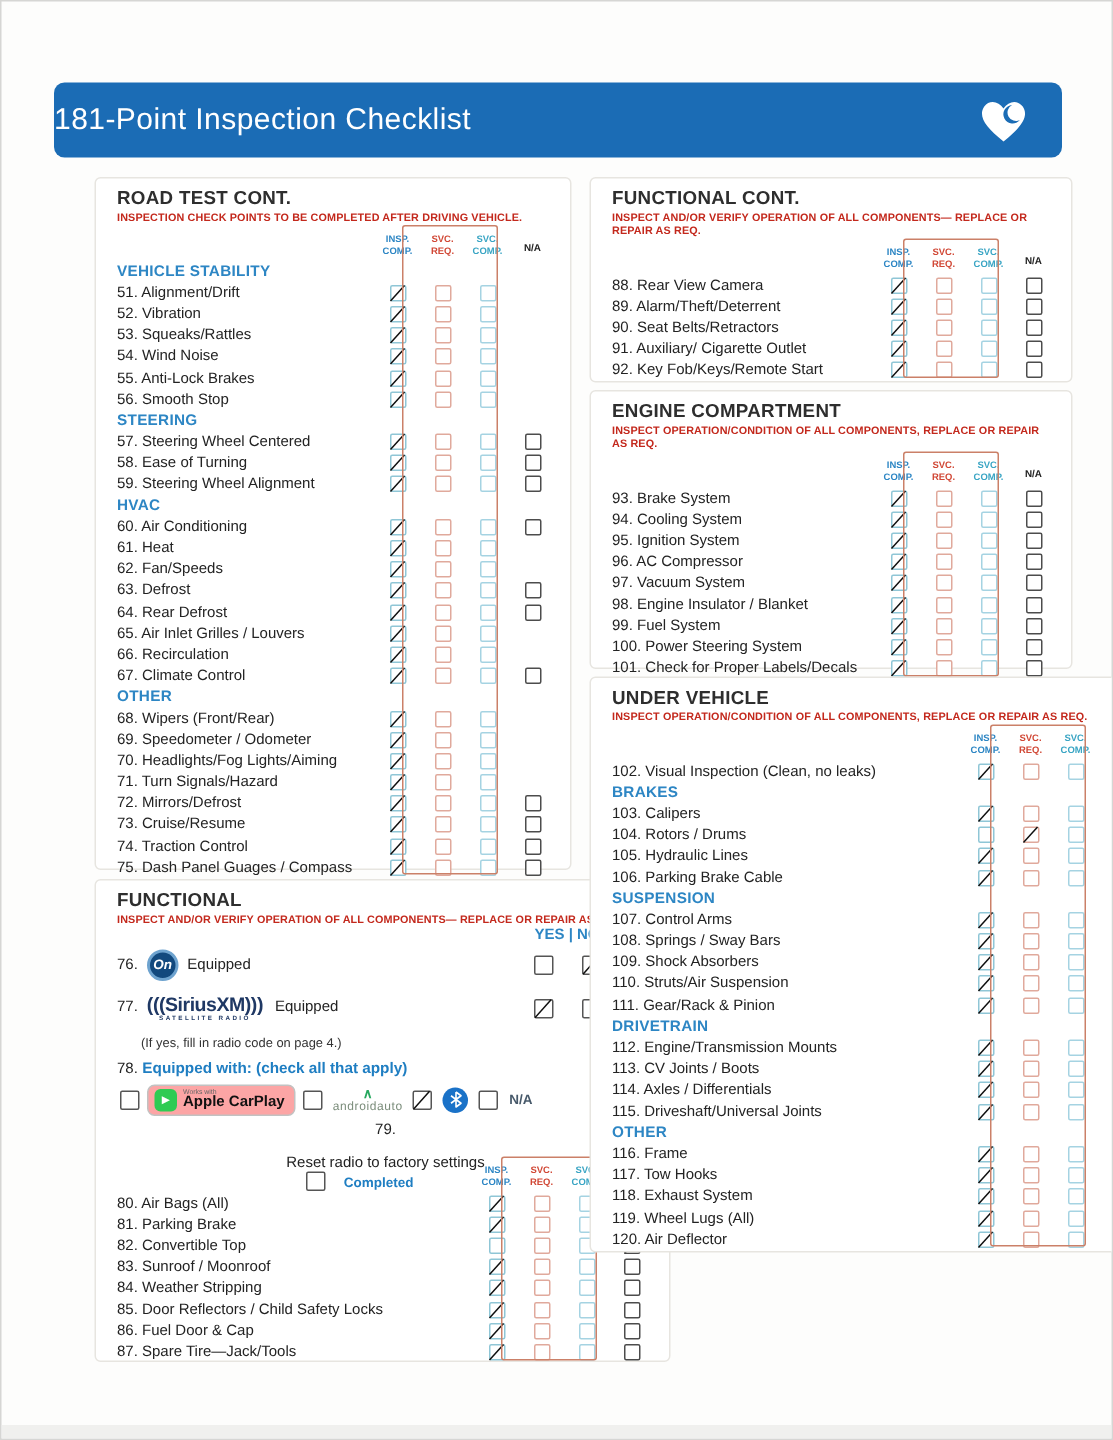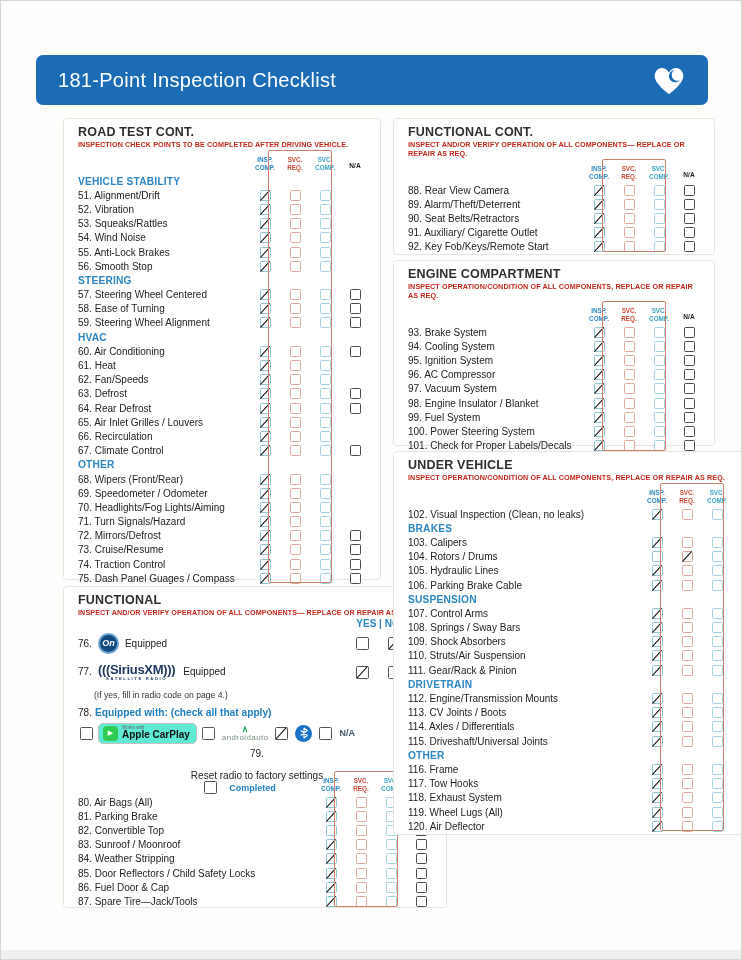--- a/index.html
+++ b/index.html
@@ -3,21 +3,21 @@
 <meta charset="utf-8">
 <style>
   html,body{margin:0;padding:0;background:#ffffff;}
   .page{position:relative;width:742px;height:960px;background:#fdfdfc;border:1px solid #d6d6d4;
         box-sizing:border-box;font-family:"Liberation Sans",sans-serif;overflow:hidden;}
   .page::after{content:"";position:absolute;left:0;right:0;bottom:0;height:9px;background:#f0f0ee;}
 
   
   .header-bar{position:absolute;left:35px;top:54px;width:672px;height:50px;background:#1b6cb5;
               border-radius:7px;display:flex;align-items:center;}
-  .header-title{color:#ffffff;font-size:20px;padding-left:22px;letter-spacing:.3px;}
+  .header-title{color:#ffffff;font-size:20px;letter-spacing:.3px;}
   .heart{position:absolute;right:20px;top:6px;width:38px;height:38px;}
 
   
   .section{position:absolute;border:1px solid #e7e5e0;border-radius:4px;background:#ffffff;
            padding:6px 10px 4px 14px;box-sizing:border-box;}
   #sec-road{left:62px;top:117px;width:318px;height:462px;}
   #sec-func{left:62px;top:585px;width:384px;height:322px;}
   #sec-fc{left:392px;top:117px;width:322px;height:137px;}
   #sec-eng{left:392px;top:259px;width:322px;height:186px;}
   #sec-uv{left:392px;top:450px;width:380px;height:384px;}
@@ -64,21 +64,21 @@
   .onstar{width:21px;height:21px;border-radius:50%;background:#12497e;color:#fff;font-weight:bold;
           font-style:italic;font-size:9px;display:flex;align-items:center;justify-content:center;
           margin:0 6px 0 6px;border:2px solid #6ea3cf;box-sizing:border-box;}
   .sxm{margin:0 8px 0 6px;text-align:center;line-height:1;}
   .sxm-main{font-size:13px;font-weight:bold;color:#1f3864;letter-spacing:-.3px;}
   .sxm-sub{font-size:4.2px;letter-spacing:1.6px;color:#1f3864;font-weight:bold;margin-top:1px;}
   .note{font-size:8.6px;color:#333;margin:2px 0 2px 16px;height:12px;}
   .q78{display:flex;align-items:flex-end;height:14px;font-size:10px;color:#232323;}
   .q78 .blue{color:#1f7ec2;font-weight:bold;margin-left:3px;font-size:10.2px;}
   .opts{display:flex;align-items:center;height:30px;gap:5px;margin-left:2px;}
-  .badge{display:flex;align-items:center;border:1px solid #c2c2c2;border-radius:5px;padding:2px 6px 2px 4px;gap:4px;background:#5eead4;}
+  .badge{display:flex;align-items:center;border:1px solid #c2c2c2;border-radius:5px;padding:2px 6px 2px 4px;gap:4px;background:#fca5a5;}
   .cp-icon{width:15px;height:15px;border-radius:4px;background:#2fcb53;color:#fff;font-size:7px;
            display:flex;align-items:center;justify-content:center;}
   .cp-text{line-height:1;}
   .cp-small{font-size:4.6px;color:#666;}
   .cp-main{font-size:10px;font-weight:bold;color:#111;}
   .aa{display:flex;flex-direction:column;align-items:center;line-height:1;margin:0 2px;}
   .aa-caret{color:#27a85f;font-size:9px;font-weight:bold;letter-spacing:0;}
   .aa-text{font-size:8px;color:#7b8d7b;letter-spacing:.4px;}
   .bt-icon{width:17px;height:17px;border-radius:50%;background:#1a72c8;display:flex;align-items:center;
            justify-content:center;margin:0 2px;}

